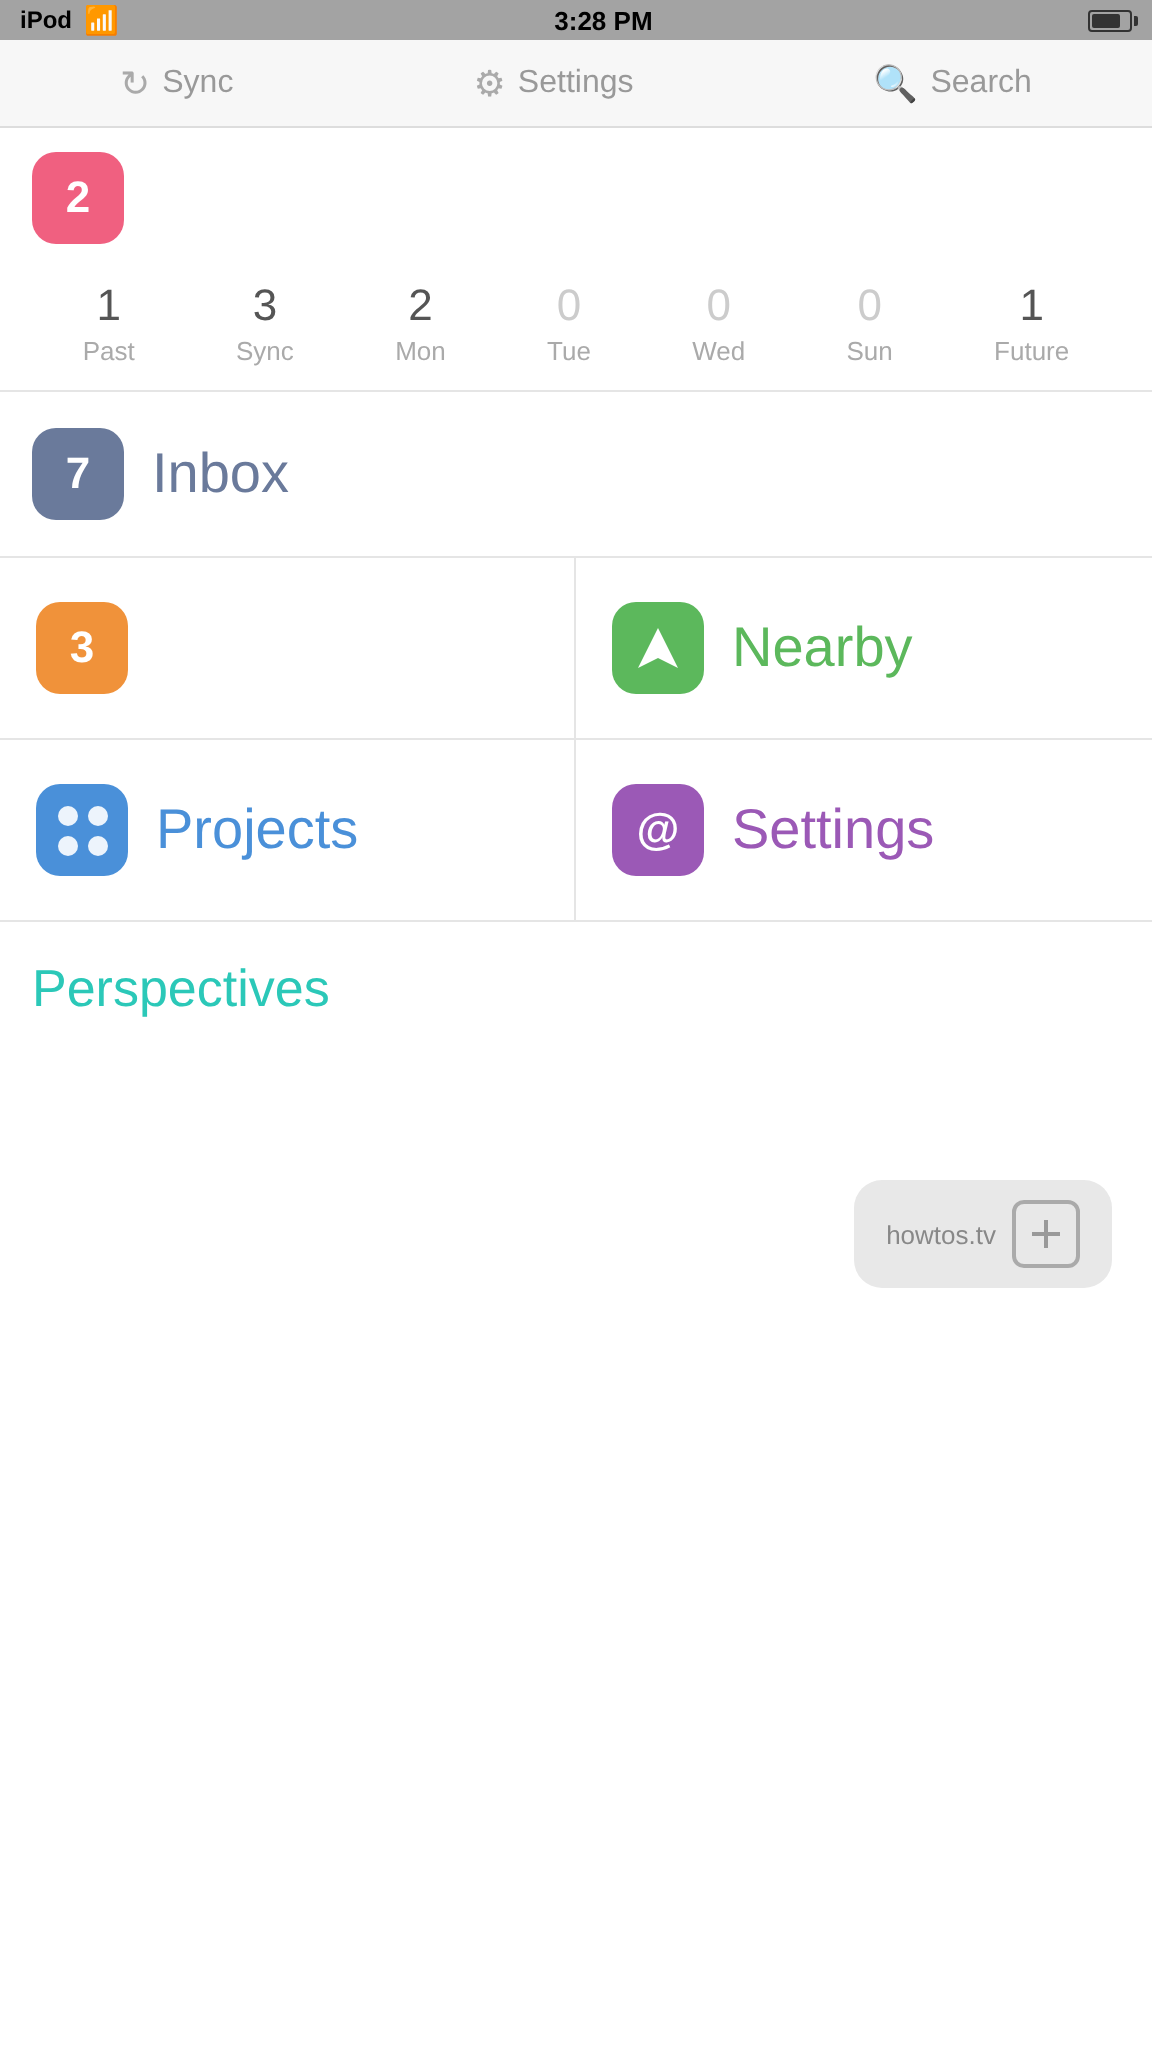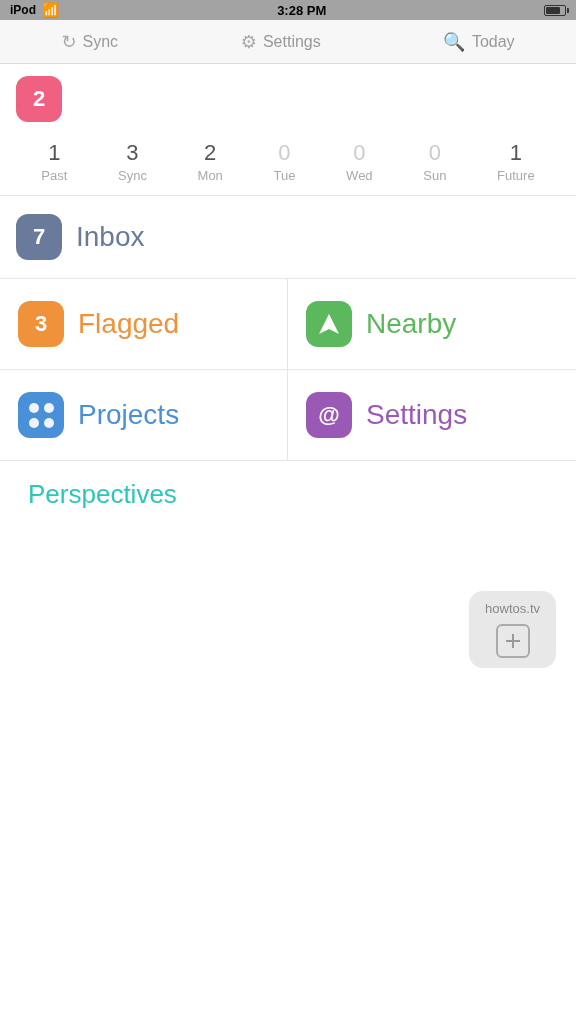--- a/index.html
+++ b/index.html
@@ -173,43 +173,41 @@
 
     
     .perspectives-section {
       padding: 18px 16px 10px 16px;
       background: #fff;
     }
     .perspectives-title {
       font-size: 26px;
       font-weight: 300;
       color: #2bc8b8;
-      margin-left: 12px;
     }
 
     
     .bottom-area {
       flex: 1;
       background: #fff;
       min-height: 160px;
       position: relative;
     }
 
     
     .watermark {
       position: absolute;
-      bottom: 12px;
+      bottom: 36px;
       right: 20px;
       background: #e8e8e8;
       border-radius: 14px;
       padding: 10px 16px;
       display: flex;
       align-items: center;
       gap: 8px;
-      flex-direction: column;
     }
     .watermark-text {
       font-size: 13px;
       color: #888;
     }
     .watermark-icon {
       width: 34px;
       height: 34px;
       border: 2px solid #aaa;
       border-radius: 6px;
@@ -293,21 +291,21 @@
   <div class="toolbar-btn">
     <span class="btn-icon">↻</span>
     <span class="btn-label">Sync</span>
   </div>
   <div class="toolbar-btn">
     <span class="btn-icon">⚙</span>
     <span class="btn-label">Settings</span>
   </div>
   <div class="toolbar-btn">
     <span class="btn-icon">🔍</span>
-    <span class="btn-label">Today</span>
+    <span class="btn-label">Search</span>
   </div>
 </div>
 
 <div class="forecast-section">
   <div class="forecast-header">
     <div class="badge badge-red">2</div>
   </div>
   <div class="day-stats">
     <div class="day-col">
       <span class="day-count">1</span>
@@ -346,21 +344,20 @@
   <div class="badge badge-slate">7</div>
   <span class="section-title title-slate">Inbox</span>
 </div>
 
 <div class="divider"></div>
 
 <div class="grid-section">
 
   <div class="grid-cell">
     <div class="badge badge-orange">3</div>
-    <span class="section-title title-orange">Flagged</span>
   </div>
 
   <div class="grid-cell">
     <div class="nearby-badge">
       <svg width="24" height="24" viewBox="0 0 24 24" fill="white">
         <polygon points="12,2 22,22 12,17 2,22" fill="white"></polygon>
       </svg>
     </div>
     <span class="section-title title-green">Nearby</span>
   </div>

